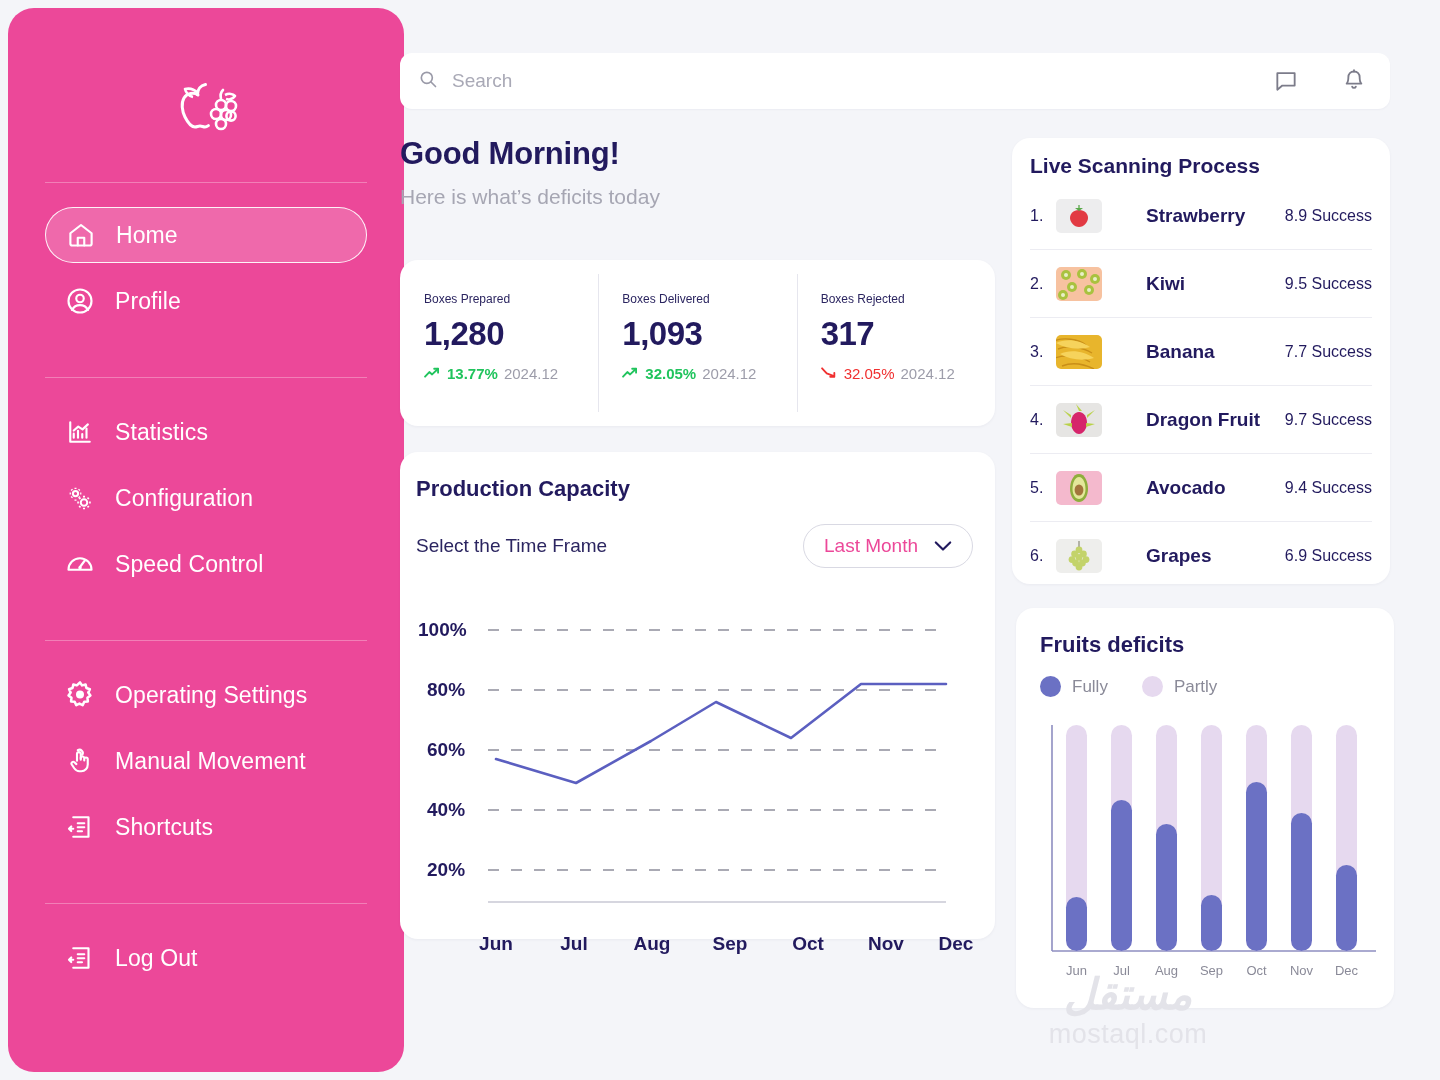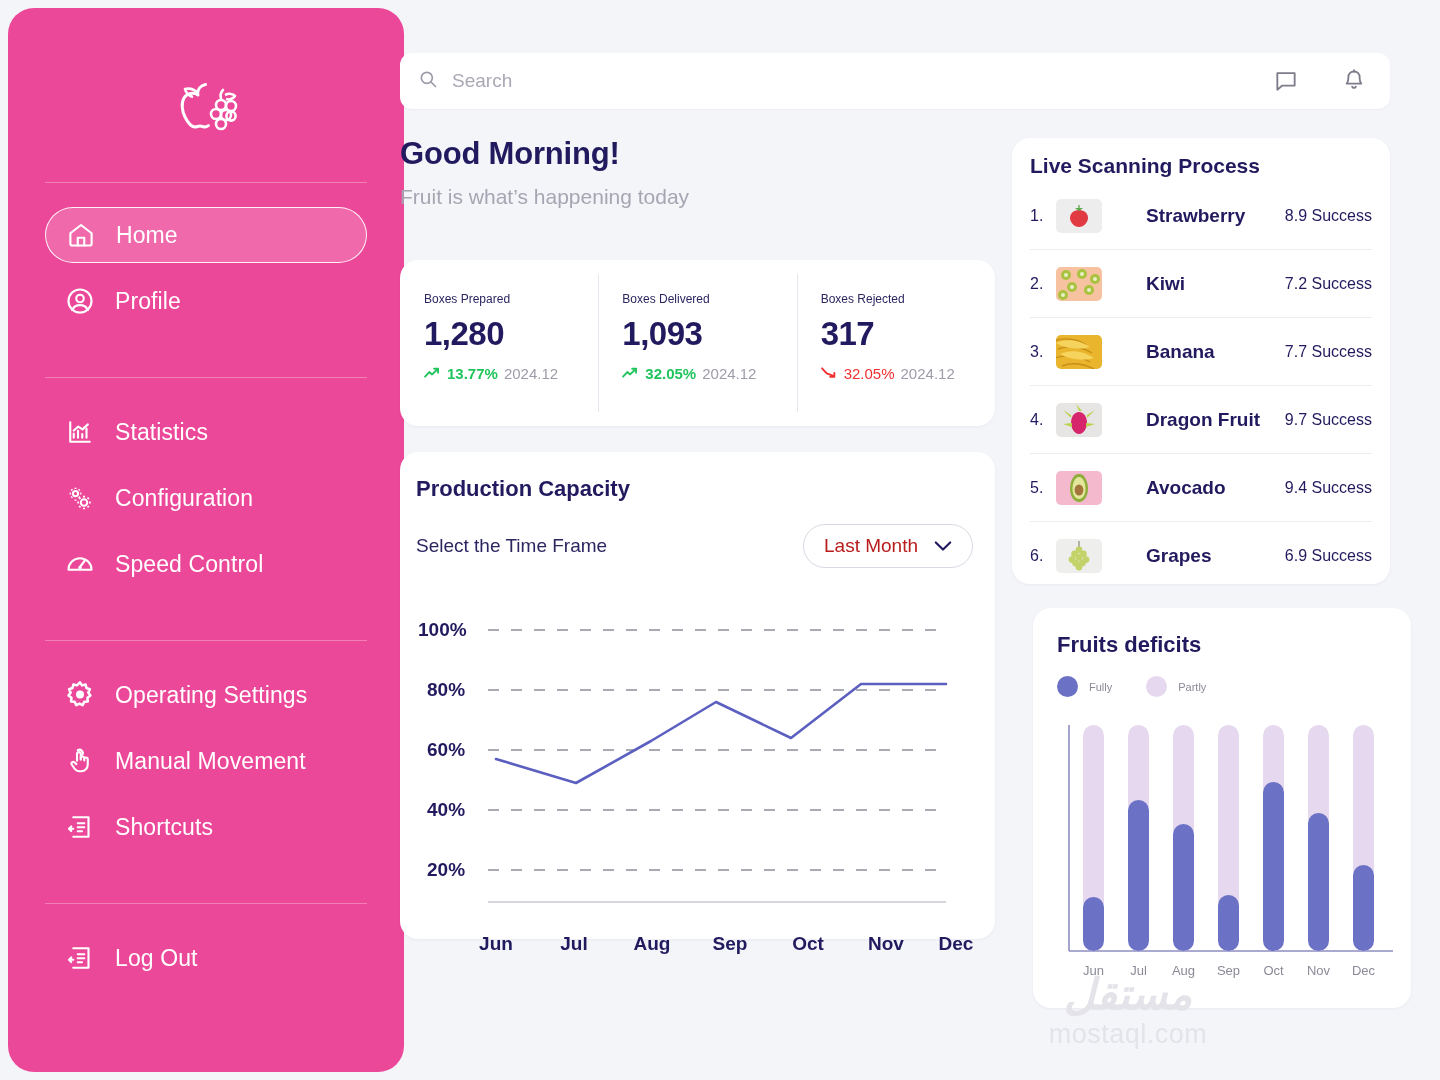--- a/index.html
+++ b/index.html
@@ -97,21 +97,21 @@
     box-shadow: 0 1px 3px rgba(30,30,70,.05);
     padding: 24px 22px 0 16px;
   }
   .chart-title { font-size: 22px; color: #221a5e; font-weight: bold; padding-left: 0px; }
   .chart-ctrl { display: flex; align-items: center; justify-content: space-between; margin-top: 22px; }
   .chart-ctrl .lbl { font-size: 19px; color: #2b2560; }
   .tf-select {
     display: flex; align-items: center; gap: 16px;
     border: 1.4px solid #d9d9e3; border-radius: 22px;
     padding: 10px 20px; cursor: pointer; background: #fff;
-    font-size: 19px; color: #b91c1c;
+    font-size: 19px; color: #ec4899;
   }
   .linechart { position: relative; margin-top: 22px; width: 100%; height: 330px; }
   .linechart svg { display: block; }
 
   
   .scan-card {
     position: absolute; left: 612px; top: 138px;
     width: 378px; height: 446px;
     background: #fff; border-radius: 18px;
     box-shadow: 0 1px 3px rgba(30,30,70,.05);
@@ -129,29 +129,29 @@
     width: 46px; height: 34px; border-radius: 5px;
     margin-right: 18px; flex: 0 0 46px;
     overflow: hidden; position: relative;
   }
   .scan-thumb svg { display:block; width: 100%; height: 100%; }
   .scan-name { flex: 1; font-size: 19px; color: #221a5e; font-weight: bold; margin-left: 26px; }
   .scan-score { font-size: 16px; color: #221a5e; }
 
   
   .def-card {
-    position: absolute; left: 633px; top: 608px;
+    position: absolute; left: 616px; top: 608px;
     width: 378px; height: 400px;
     background: #fff; border-radius: 18px;
     box-shadow: 0 1px 3px rgba(30,30,70,.05);
     padding: 24px 20px 0 24px;
   }
   .def-title { font-size: 22px; color: #221a5e; font-weight: bold; }
   .def-legend { display: flex; align-items: center; gap: 34px; margin-top: 18px; }
-  .lg { display: flex; align-items: center; gap: 11px; font-size: 11px; color: #8a8a98; }
+  .lg { display: flex; align-items: center; gap: 11px; font-size: 17px; color: #8a8a98; }
   .dot { width: 21px; height: 21px; border-radius: 50%; }
   .barchart { margin-top: 26px; position: relative; width: 338px; height: 262px; }
   .barchart svg { display:block; }
 
   
   .watermark {
     position: absolute; left: 628px; top: 972px;
     width: 200px; text-align: center;
     color: #e3e3e9; user-select: none;
   }
@@ -318,21 +318,21 @@
           <svg width="26" height="26" viewBox="0 0 24 24" fill="none" stroke="#7c7c8a" stroke-width="1.7" stroke-linejoin="round" stroke-linecap="round">
             <path d="M12 3.2c-3.2 0-5.2 2.3-5.2 5.2 0 4.6-1.6 6-1.6 6h13.6s-1.6-1.4-1.6-6c0-2.9-2-5.2-5.2-5.2z"></path>
             <path d="M12 2v1.2M10.3 17.2a1.8 1.8 0 0 0 3.4 0"></path>
           </svg>
         </span>
       </div>
     </div>
 
     <div class="greeting">
       <h1>Good Morning!</h1>
-      <p>Fruit is what’s happening today</p>
+      <p>Here is what’s deficits today</p>
     </div>
 
     <section class="stats-card">
       <div class="stat">
         <div class="stat-label">Boxes Prepared</div>
         <div class="stat-value">1,280</div>
         <div class="stat-delta">
           <span>
             <svg width="17" height="13" viewBox="0 0 18 14" fill="none" stroke="#20c45d" stroke-width="2" stroke-linecap="round" stroke-linejoin="round">
               <path d="M1 11.5l4.6-5 3 2.6L15 3"></path>
@@ -456,21 +456,21 @@
                 <circle cx="10" cy="8" r="2"></circle>
                 <circle cx="26" cy="7" r="2"></circle>
                 <circle cx="39" cy="12" r="2"></circle>
             <circle cx="16" cy="20" r="2"></circle>
                 <circle cx="33" cy="23" r="2"></circle>
                 <circle cx="7" cy="28" r="2"></circle>
               </g>
           </svg>
         </span>
         <span class="scan-name">Kiwi</span>
-        <span class="scan-score">7.2 Success</span>
+        <span class="scan-score">9.5 Success</span>
       </div>
 
       <div class="scan-row">
         <span class="scan-idx">3.</span>
         <span class="scan-thumb">
           <svg viewBox="0 0 46 34">
               <rect width="46" height="34" fill="#e8b52c"></rect>
             <g stroke="#c98f18" stroke-width="1.4" fill="none">
               <path d="M-2 6C8 2 22 4 30 10"></path>
                 <path d="M2 14C12 10 26 12 36 18"></path>

